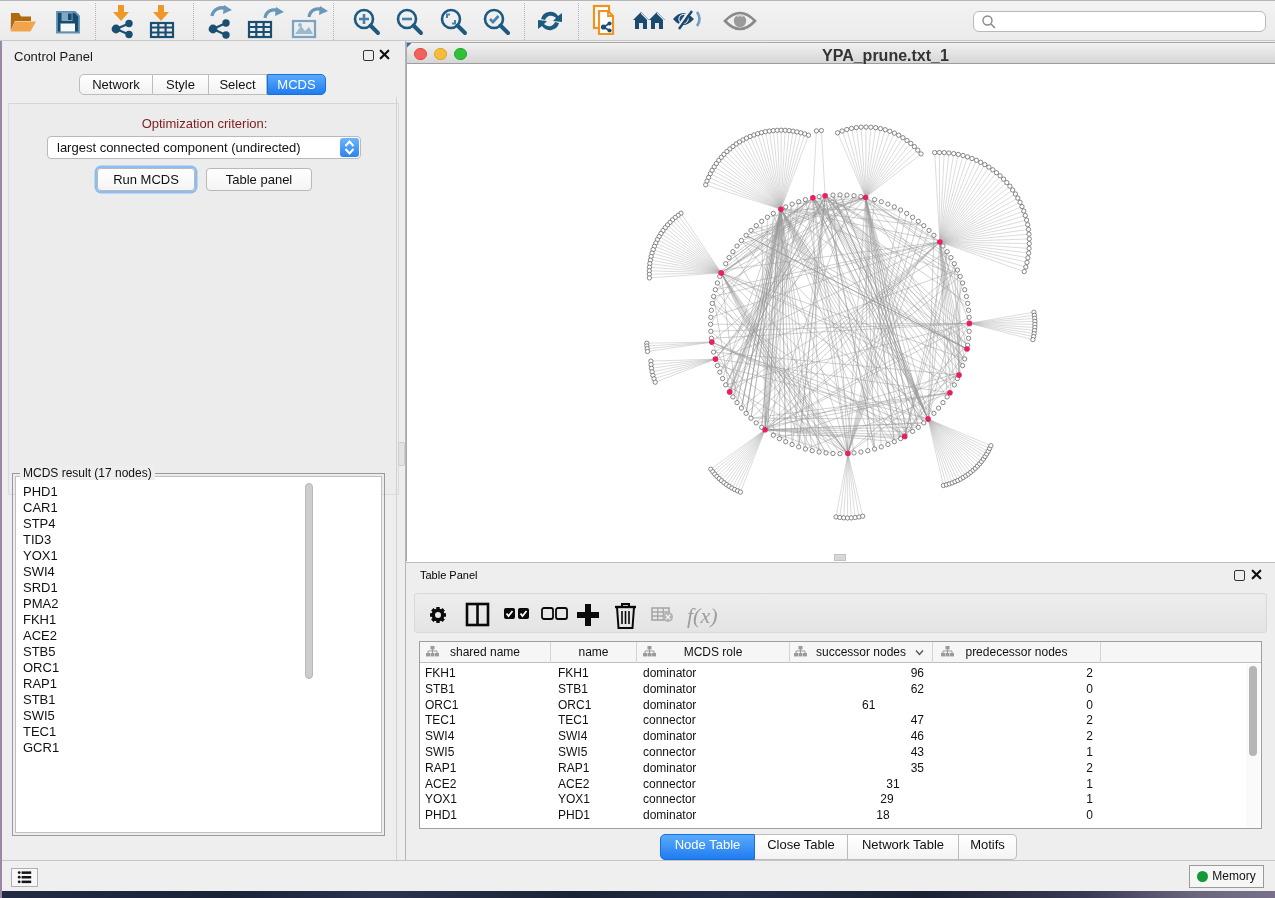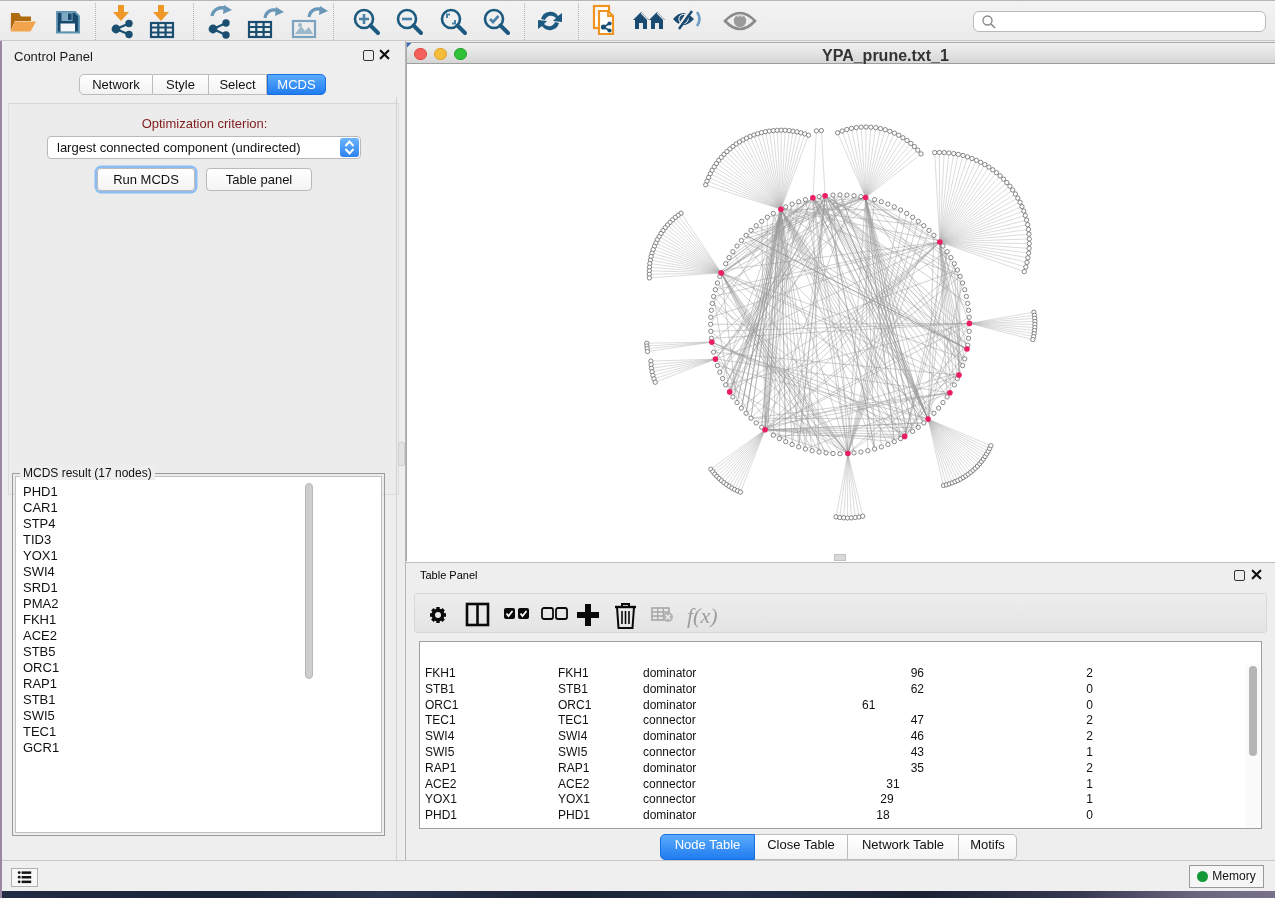--- a/index.html
+++ b/index.html
@@ -1046,20 +1046,37 @@
         <rect x="0" y="0" width="17" height="12" fill="none" stroke="#555" stroke-width="1.6"></rect>
         <path d="M0 4 L17 4 M0 8 L17 8 M5.7 0 L5.7 12 M11.3 0 L11.3 12" stroke="#555" stroke-width="1.3"></path>
         <circle cx="16" cy="9" r="5" fill="#777"></circle>
         <path d="M13.8 6.8 L18.2 11.2 M18.2 6.8 L13.8 11.2" stroke="#fff" stroke-width="1.4"></path>
       </g>
 
       <text x="272" y="27" font-family="Liberation Serif, serif" font-style="italic" font-size="22" fill="#9d9d9d">f(x)</text>
     </svg>
   </div>
   <div class="abs" id="tablewrap">
+    <div id="thead">
+      <div class="hcol" style="left:0;width:131px;"><svg class="hico" style="left:6px">
+            <use href="#sorti"></use>
+          </svg>shared name</div>
+      <div class="hcol" style="left:131px;width:86px;">name</div>
+      <div class="hcol" style="left:217px;width:153px;"><svg class="hico" style="left:6px">
+            <use href="#sorti"></use>
+          </svg>MCDS role</div>
+      <div class="hcol" style="left:370px;width:143px;"><svg class="hico" style="left:4px">
+            <use href="#sorti"></use>
+          </svg>successor nodes<svg style="position:absolute;right:8px;top:7px" width="9" height="7" viewBox="0 0 9 7">
+            <path d="M1 1.5 L4.5 5.5 L8 1.5" fill="none" stroke="#555" stroke-width="1.4"></path>
+          </svg></div>
+      <div class="hcol" style="left:513px;width:168px;"><svg class="hico" style="left:8px">
+            <use href="#sorti"></use>
+          </svg>predecessor nodes</div>
+    </div>
     <div id="tbodyrows">
         <div class="trow" style="top:23.0px">
           <span style="left:5px">FKH1</span>
           <span style="left:138px">FKH1</span>
           <span style="left:223px">dominator</span>
           <span style="left:442px;width:62px;text-align:right">96</span>
           <span style="left:611px;width:62px;text-align:right">2</span>
         </div>
         <div class="trow" style="top:38.8px">
           <span style="left:5px">STB1</span>

